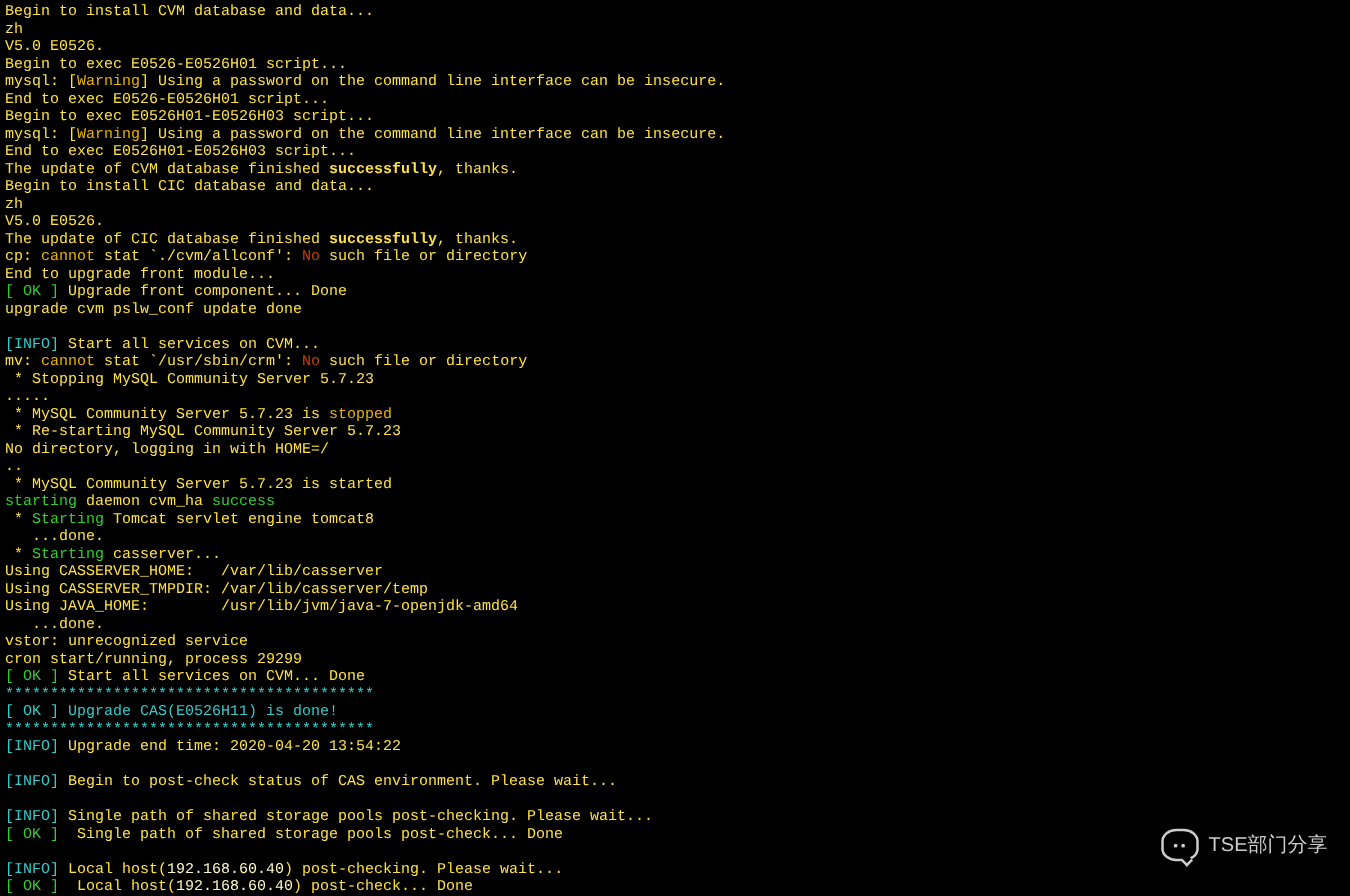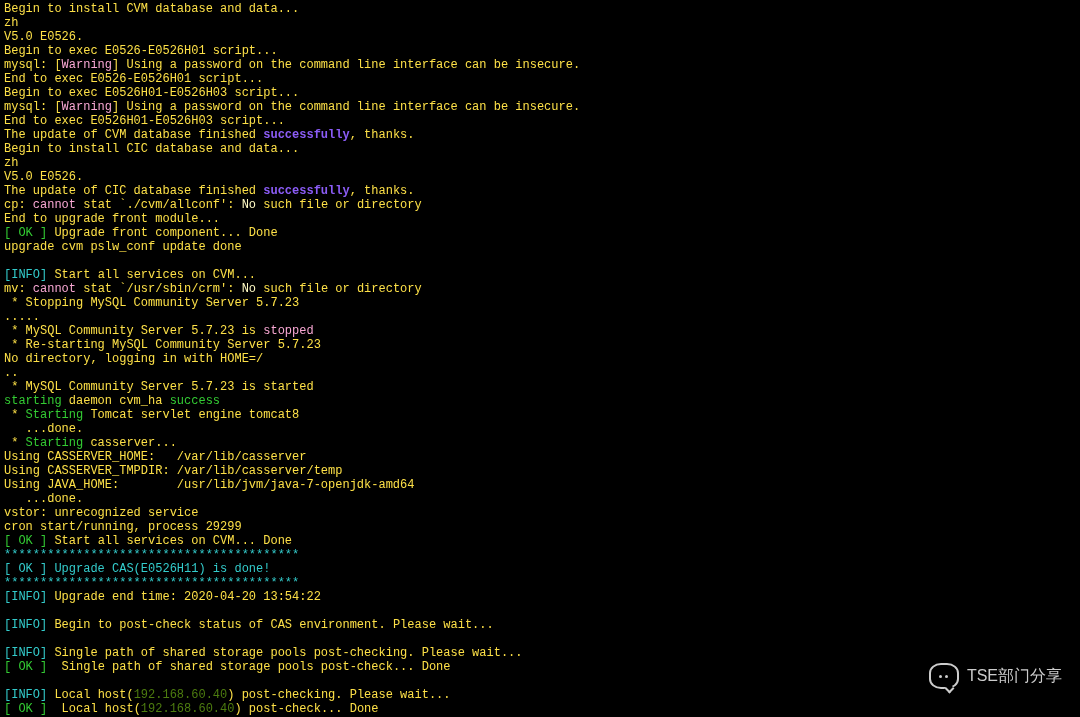--- a/index.html
+++ b/index.html
@@ -15,25 +15,25 @@
     font-family: "Consolas", "Courier New", monospace;
     font-size: 12px;
     line-height: 14px;
     color: #fff;
     white-space: pre;
     padding: 2px 4px;
     background: #000;
   }
   .line { display: block; }
   .green { color: #33cc33; margin-top: 40px; }
-  .brightgreen { color: #8b5cf6; font-weight: bold; }
-  .yellow { color: #f9a8d4; }
+  .brightgreen { color: #fde047; font-weight: bold; }
+  .yellow { color: #eab308; }
   .cyan { color: #33cccc; }
-  .red { color: #fef9c3; }
-  .magenta { color: #4d7c0f; }
+  .red { color: #c2410c; }
+  .magenta { color: #fef9c3; }
   .white { color: #fde047; }
   .watermark {
     position: absolute;
     right: 18px;
     bottom: 28px;
     display: flex;
     align-items: center;
     color: #ccc;
     font-family: sans-serif;
     font-size: 16px;

